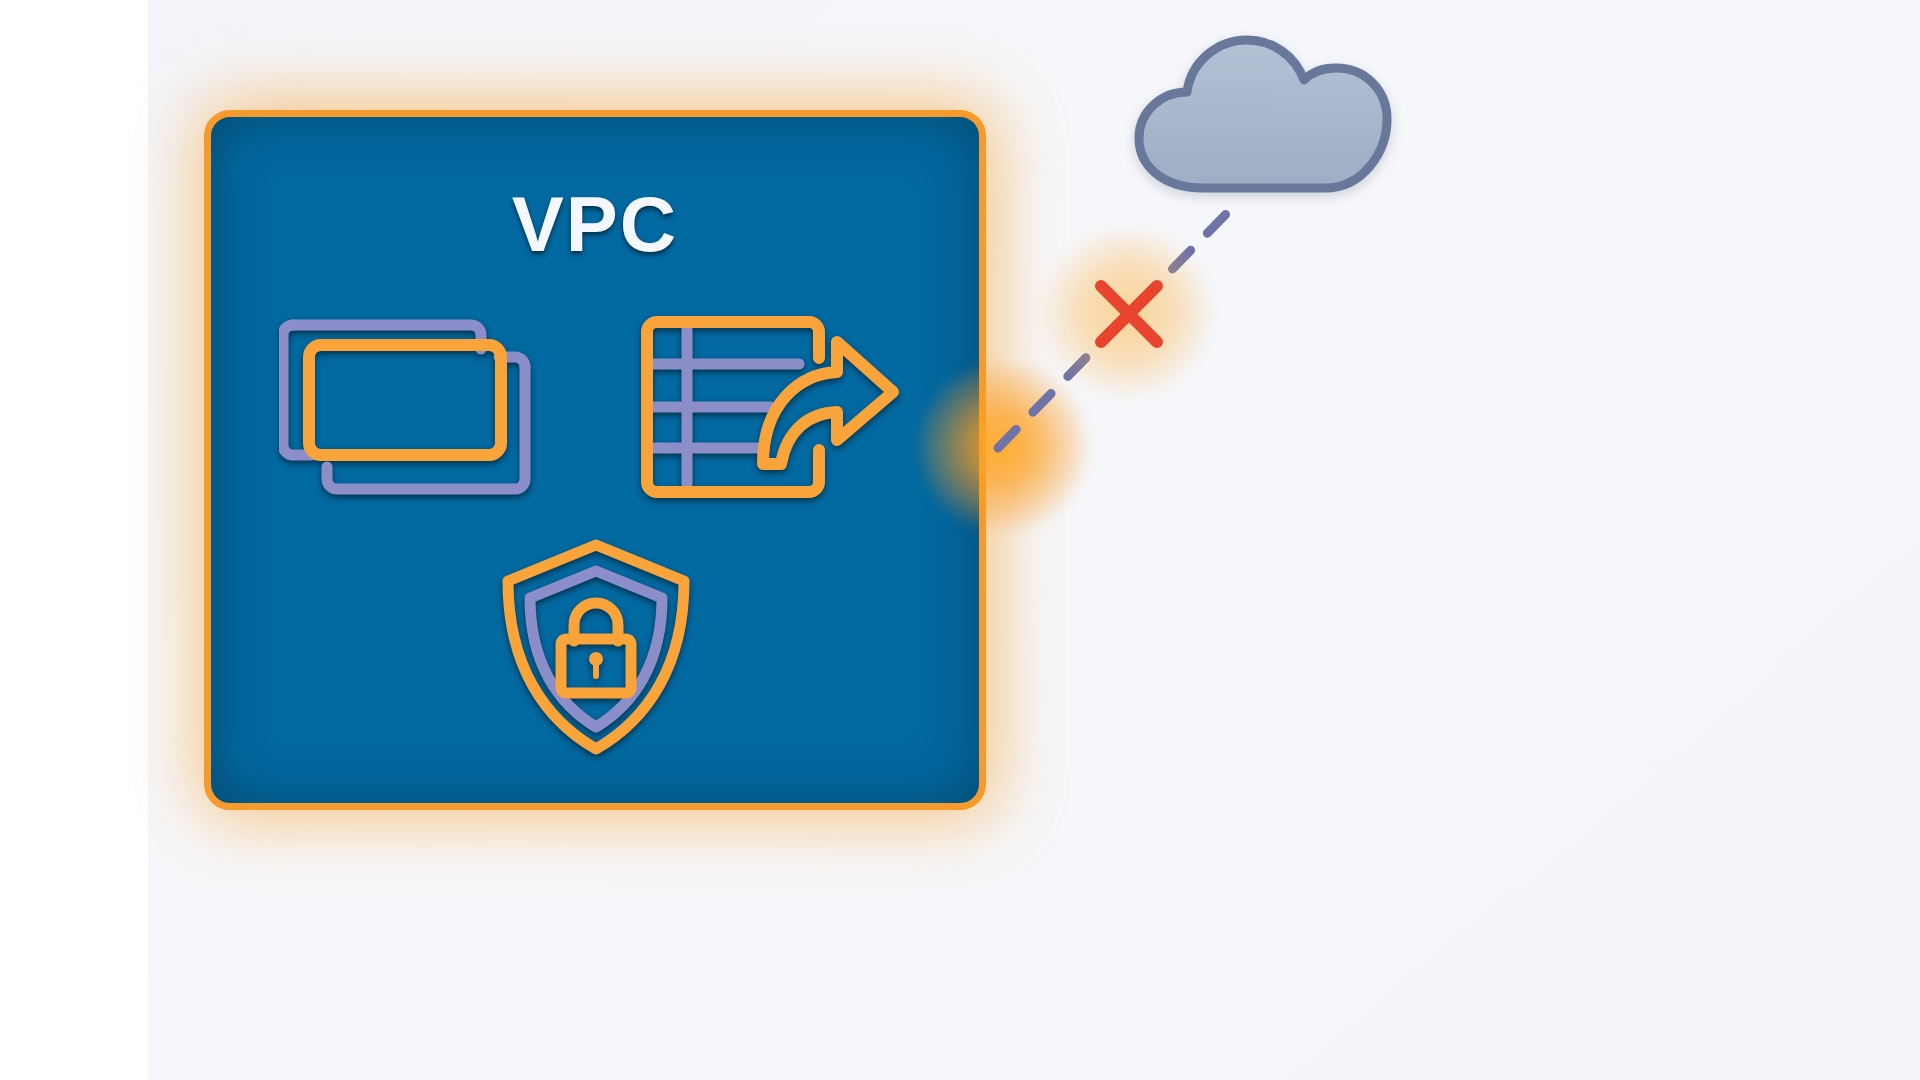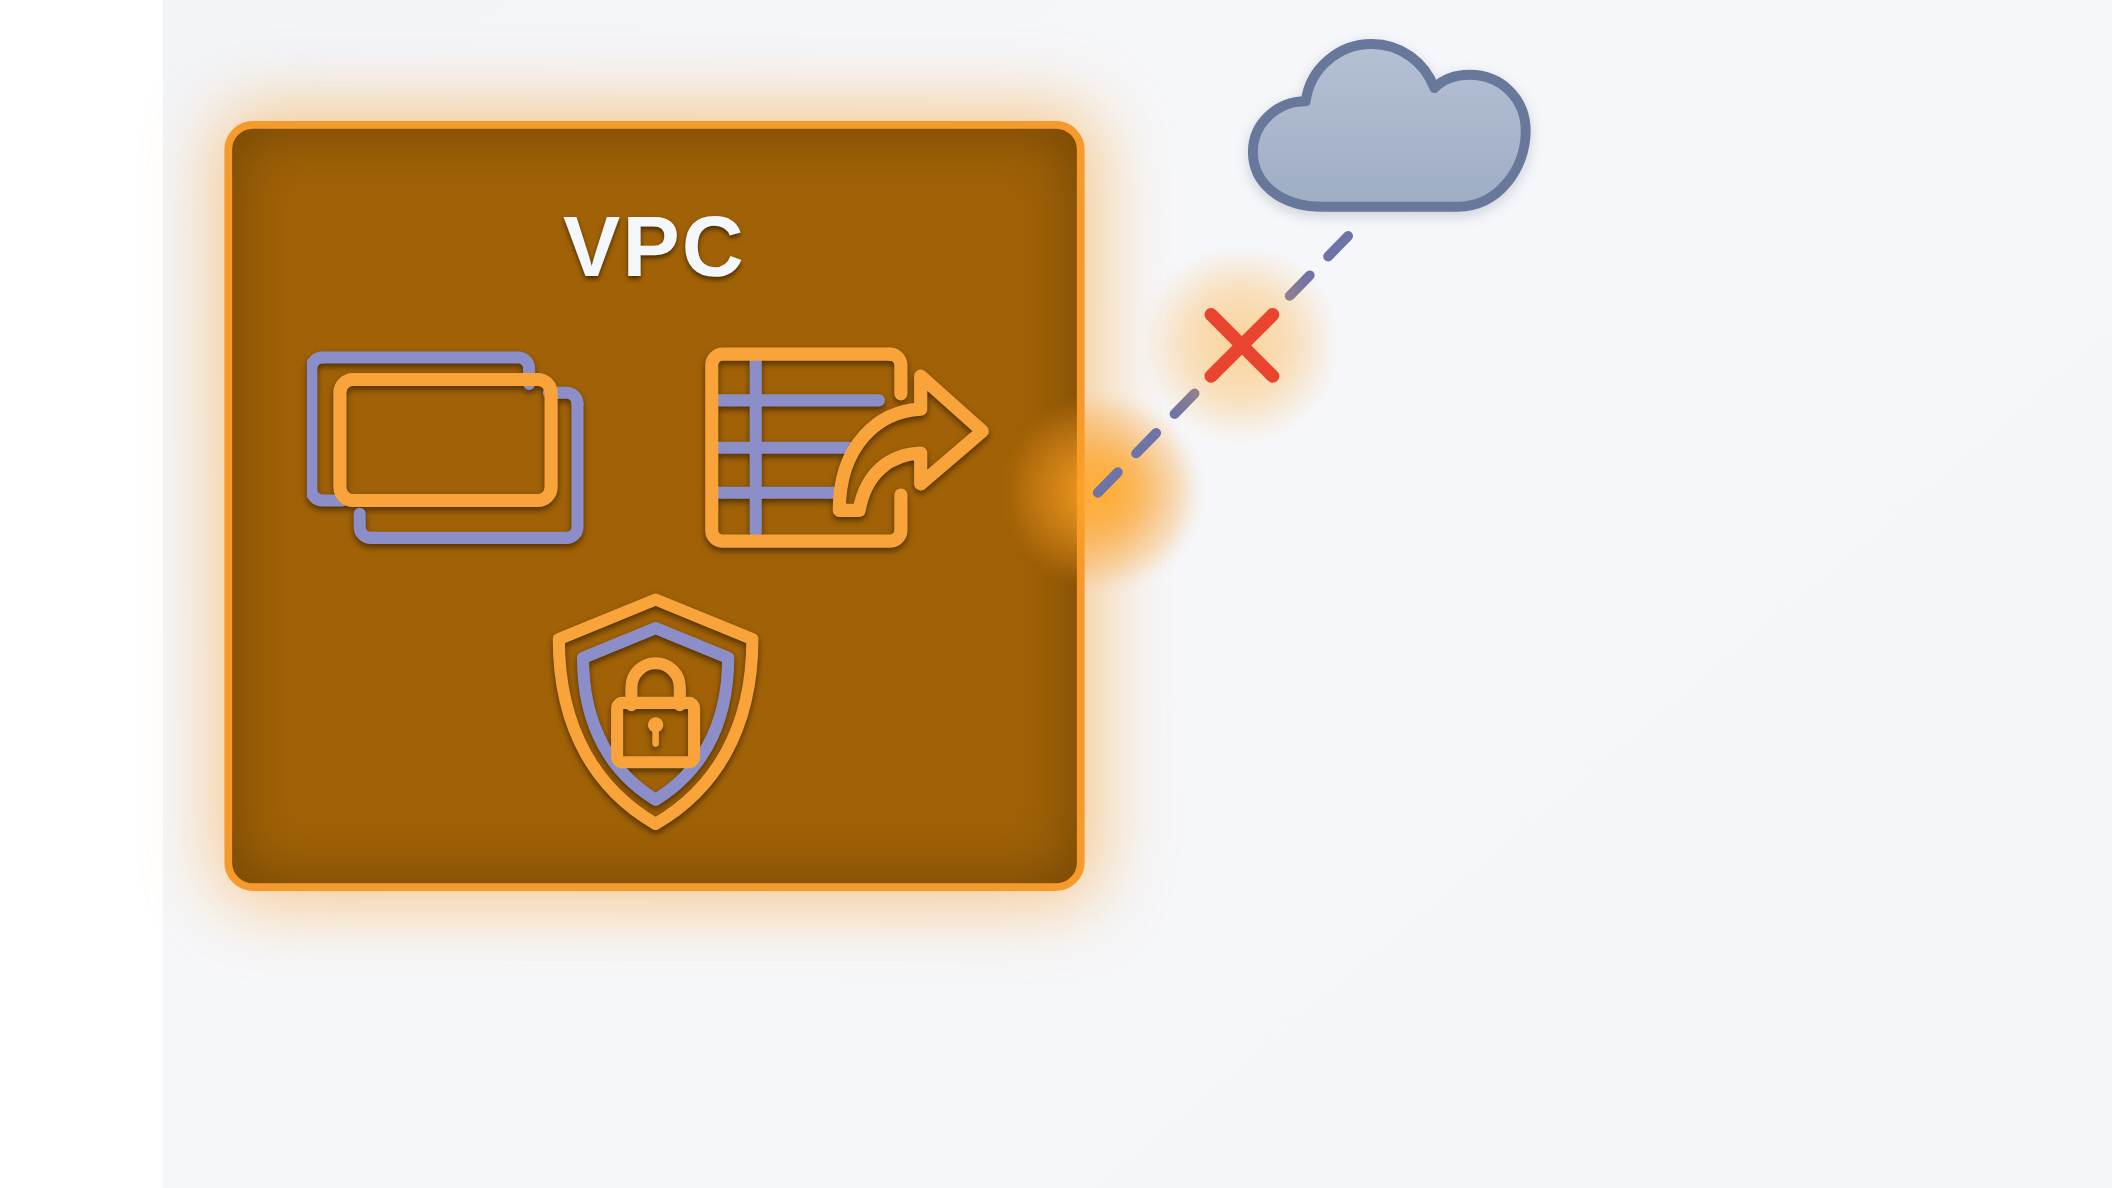--- a/index.html
+++ b/index.html
@@ -45,21 +45,21 @@
 
   .vpc-panel {
     position: absolute;
     left: 204px;
     top: 110px;
     width: 782px;
     height: 700px;
     box-sizing: border-box;
     border: 7px solid #f79a2c;
     border-radius: 26px;
-    background: #a16207;
+    background: #0369a1;
     box-shadow: inset 0 0 60px rgba(0,0,0,.30);
     overflow: hidden;
   }
 
   .vpc-title {
     position: absolute;
     left: 0;
     top: 62px;
     width: 100%;
     text-align: center;

